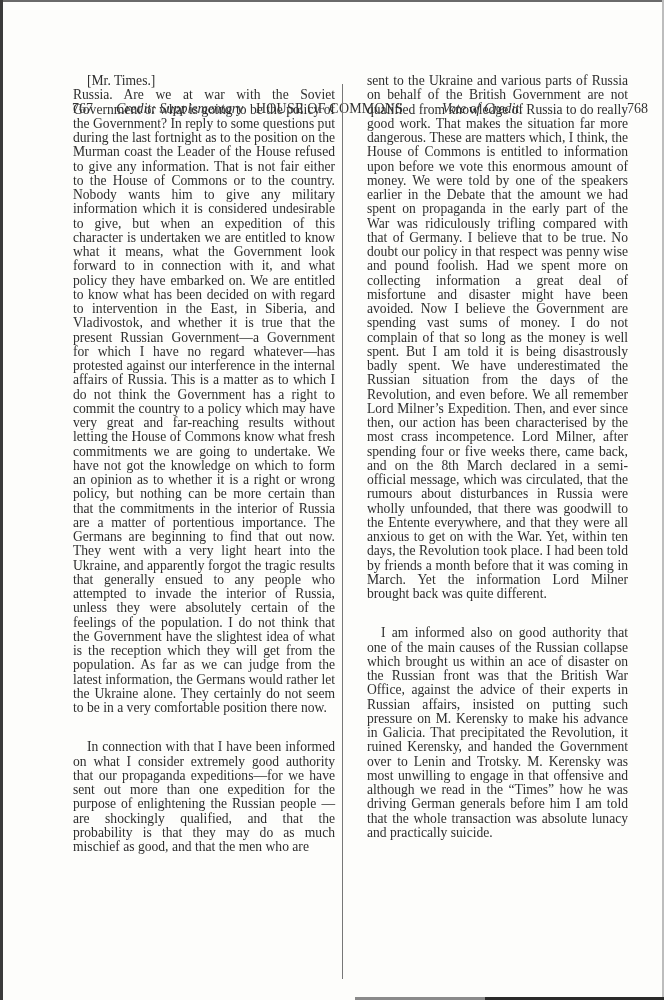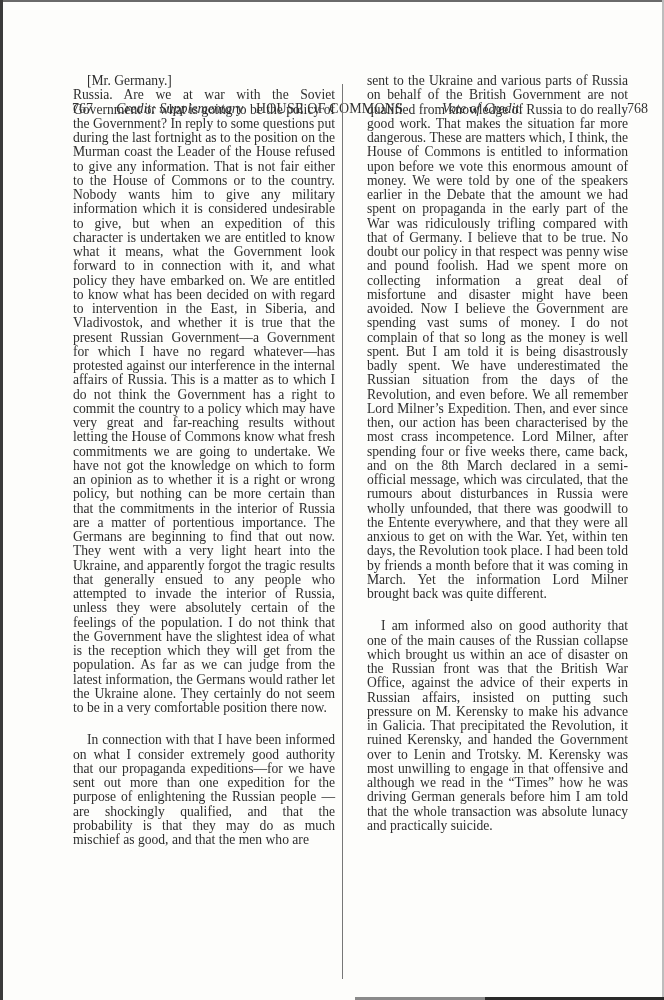--- a/index.html
+++ b/index.html
@@ -31,21 +31,21 @@
   .col {
     position: absolute; top: 74px;
     font-family: "Liberation Serif", serif;
     font-size: 13.6px; line-height: 14.25px;
     text-align: justify;
     color: #2e2e2e;
   }
   .col-left { left: 73px; width: 262px; }
   .col-right { left: 367px; width: 261px; }
   .col p { margin: 0; text-indent: 0; }
-  .col p.indent { text-indent: 14px; margin-top: 18px; }
+  .col p.indent { text-indent: 14px; margin-top: 25px; }
   .speaker { padding-left: 14px; }
 
   .divider {
     position: absolute; left: 342px; top: 84px; width: 1px; height: 895px;
     background: #777;
   }
 </style>
 </head>
 <body>
 
@@ -57,21 +57,21 @@
 
 <div class="running-head">
   <span class="rh-left-num">767</span>
   <span class="rh-left-title">Credit: Supplementary</span>
   <span class="rh-center">HOUSE OF COMMONS</span>
   <span class="rh-right-title">Vote of Credit.</span>
   <span class="rh-right-num">768</span>
 </div>
 
 <div class="col col-left">
-  <p class="speaker">[Mr. Germany.]</p>
+  <p class="speaker">[Mr. Times.]</p>
   <p>Russia. Are we at war with the Soviet Government or what is going to be the policy of the Government? In reply to some questions put during the last fortnight as to the position on the Murman coast the Leader of the House refused to give any information. That is not fair either to the House of Commons or to the country. Nobody wants him to give any military information which it is considered undesirable to give, but when an expedition of this character is undertaken we are entitled to know what it means, what the Government look forward to in connection with it, and what policy they have embarked on. We are entitled to know what has been decided on with regard to intervention in the East, in Siberia, and Vladivostok, and whether it is true that the present Russian Government—a Government for which I have no regard whatever—has protested against our interference in the internal affairs of Russia. This is a matter as to which I do not think the Government has a right to commit the country to a policy which may have very great and far-reaching results without letting the House of Commons know what fresh commitments we are going to undertake. We have not got the knowledge on which to form an opinion as to whether it is a right or wrong policy, but nothing can be more certain than that the commitments in the interior of Russia are a matter of portentious importance. The Germans are beginning to find that out now. They went with a very light heart into the Ukraine, and apparently forgot the tragic results that generally ensued to any people who attempted to invade the interior of Russia, unless they were absolutely certain of the feelings of the population. I do not think that the Government have the slightest idea of what is the reception which they will get from the population. As far as we can judge from the latest information, the Germans would rather let the Ukraine alone. They certainly do not seem to be in a very comfortable position there now.</p>
   <p class="indent">In connection with that I have been informed on what I consider extremely good authority that our propaganda expeditions—for we have sent out more than one expedition for the purpose of enlightening the Russian people — are shockingly qualified, and that the probability is that they may do as much mischief as good, and that the men who are</p>
 </div>
 
 <div class="divider"></div>
 
 <div class="col col-right">
   <p>sent to the Ukraine and various parts of Russia on behalf of the British Government are not qualified from knowledge of Russia to do really good work. That makes the situation far more dangerous. These are matters which, I think, the House of Commons is entitled to information upon before we vote this enormous amount of money. We were told by one of the speakers earlier in the Debate that the amount we had spent on propaganda in the early part of the War was ridiculously trifling compared with that of Germany. I believe that to be true. No doubt our policy in that respect was penny wise and pound foolish. Had we spent more on collecting information a great deal of misfortune and disaster might have been avoided. Now I believe the Government are spending vast sums of money. I do not complain of that so long as the money is well spent. But I am told it is being disastrously badly spent. We have underestimated the Russian situation from the days of the Revolution, and even before. We all remember Lord Milner’s Expedition. Then, and ever since then, our action has been characterised by the most crass incompetence. Lord Milner, after spending four or five weeks there, came back, and on the 8th March declared in a semi-official message, which was circulated, that the rumours about disturbances in Russia were wholly unfounded, that there was goodwill to the Entente everywhere, and that they were all anxious to get on with the War. Yet, within ten days, the Revolution took place. I had been told by friends a month before that it was coming in March. Yet the information Lord Milner brought back was quite different.</p>
   <p class="indent">I am informed also on good authority that one of the main causes of the Russian collapse which brought us within an ace of disaster on the Russian front was that the British War Office, against the advice of their experts in Russian affairs, insisted on putting such pressure on M. Kerensky to make his advance in Galicia. That precipitated the Revolution, it ruined Kerensky, and handed the Government over to Lenin and Trotsky. M. Kerensky was most unwilling to engage in that offensive and although we read in the “Times” how he was driving German generals before him I am told that the whole transaction was absolute lunacy and practically suicide.</p>
 </div>

